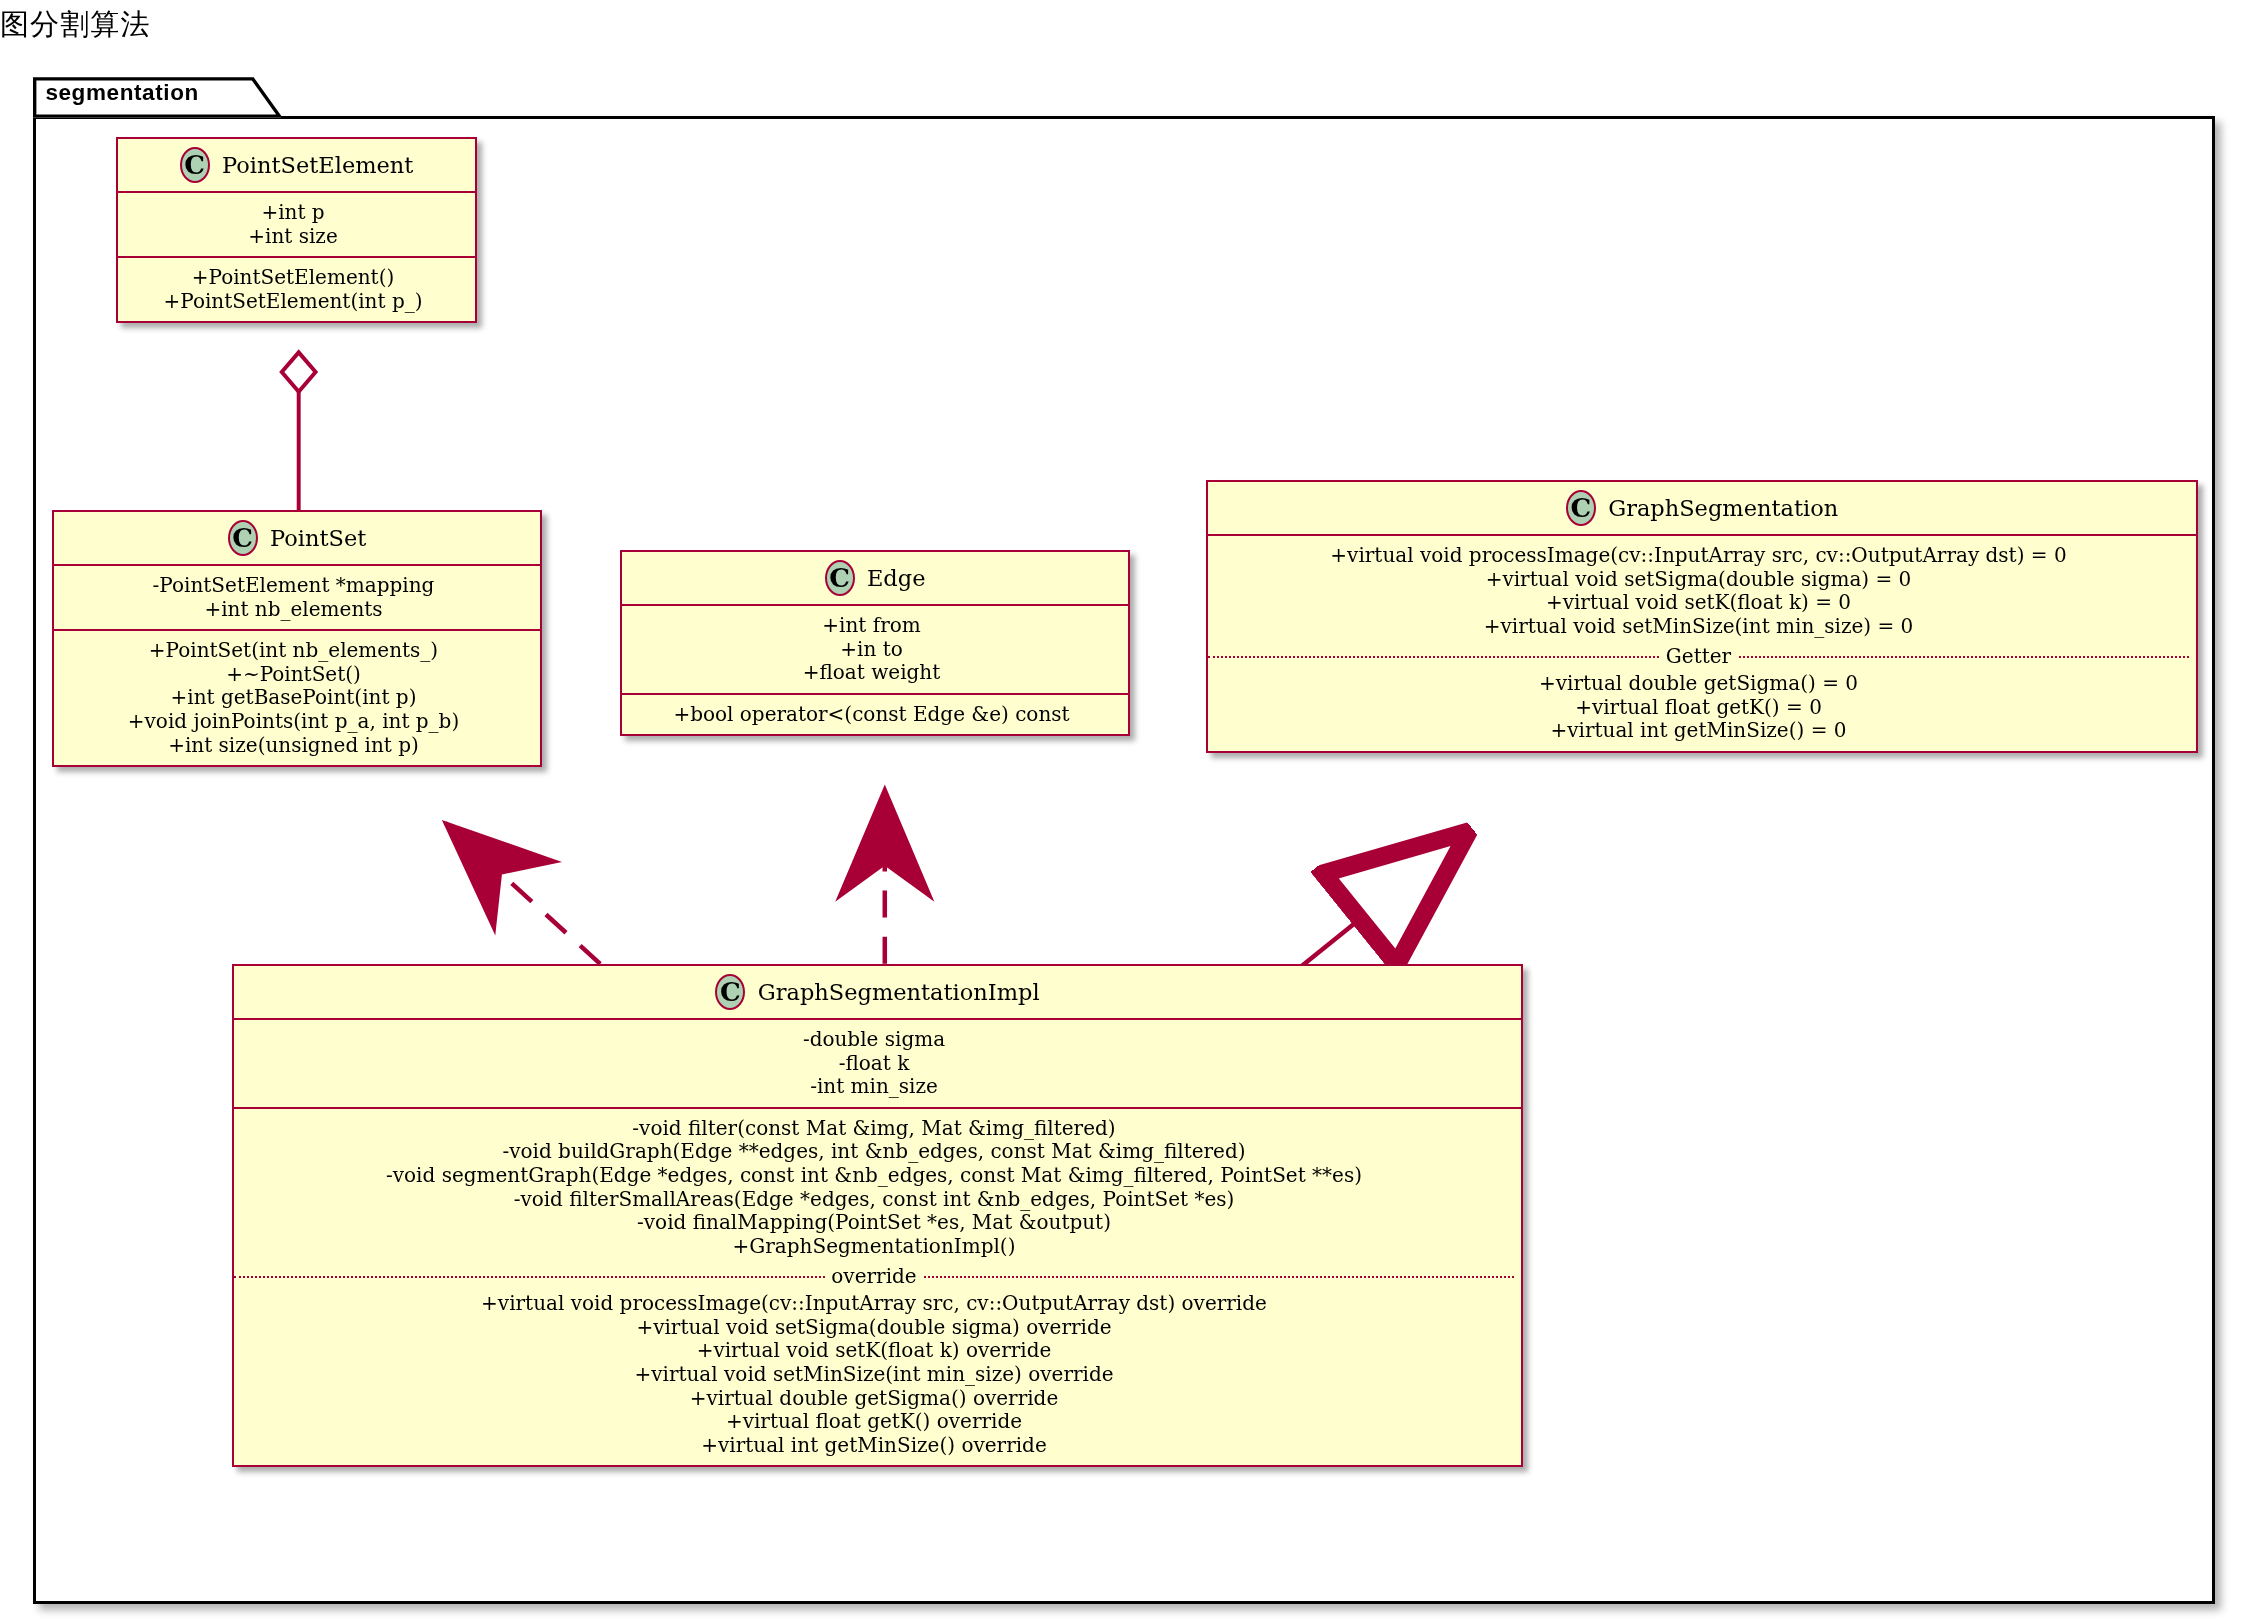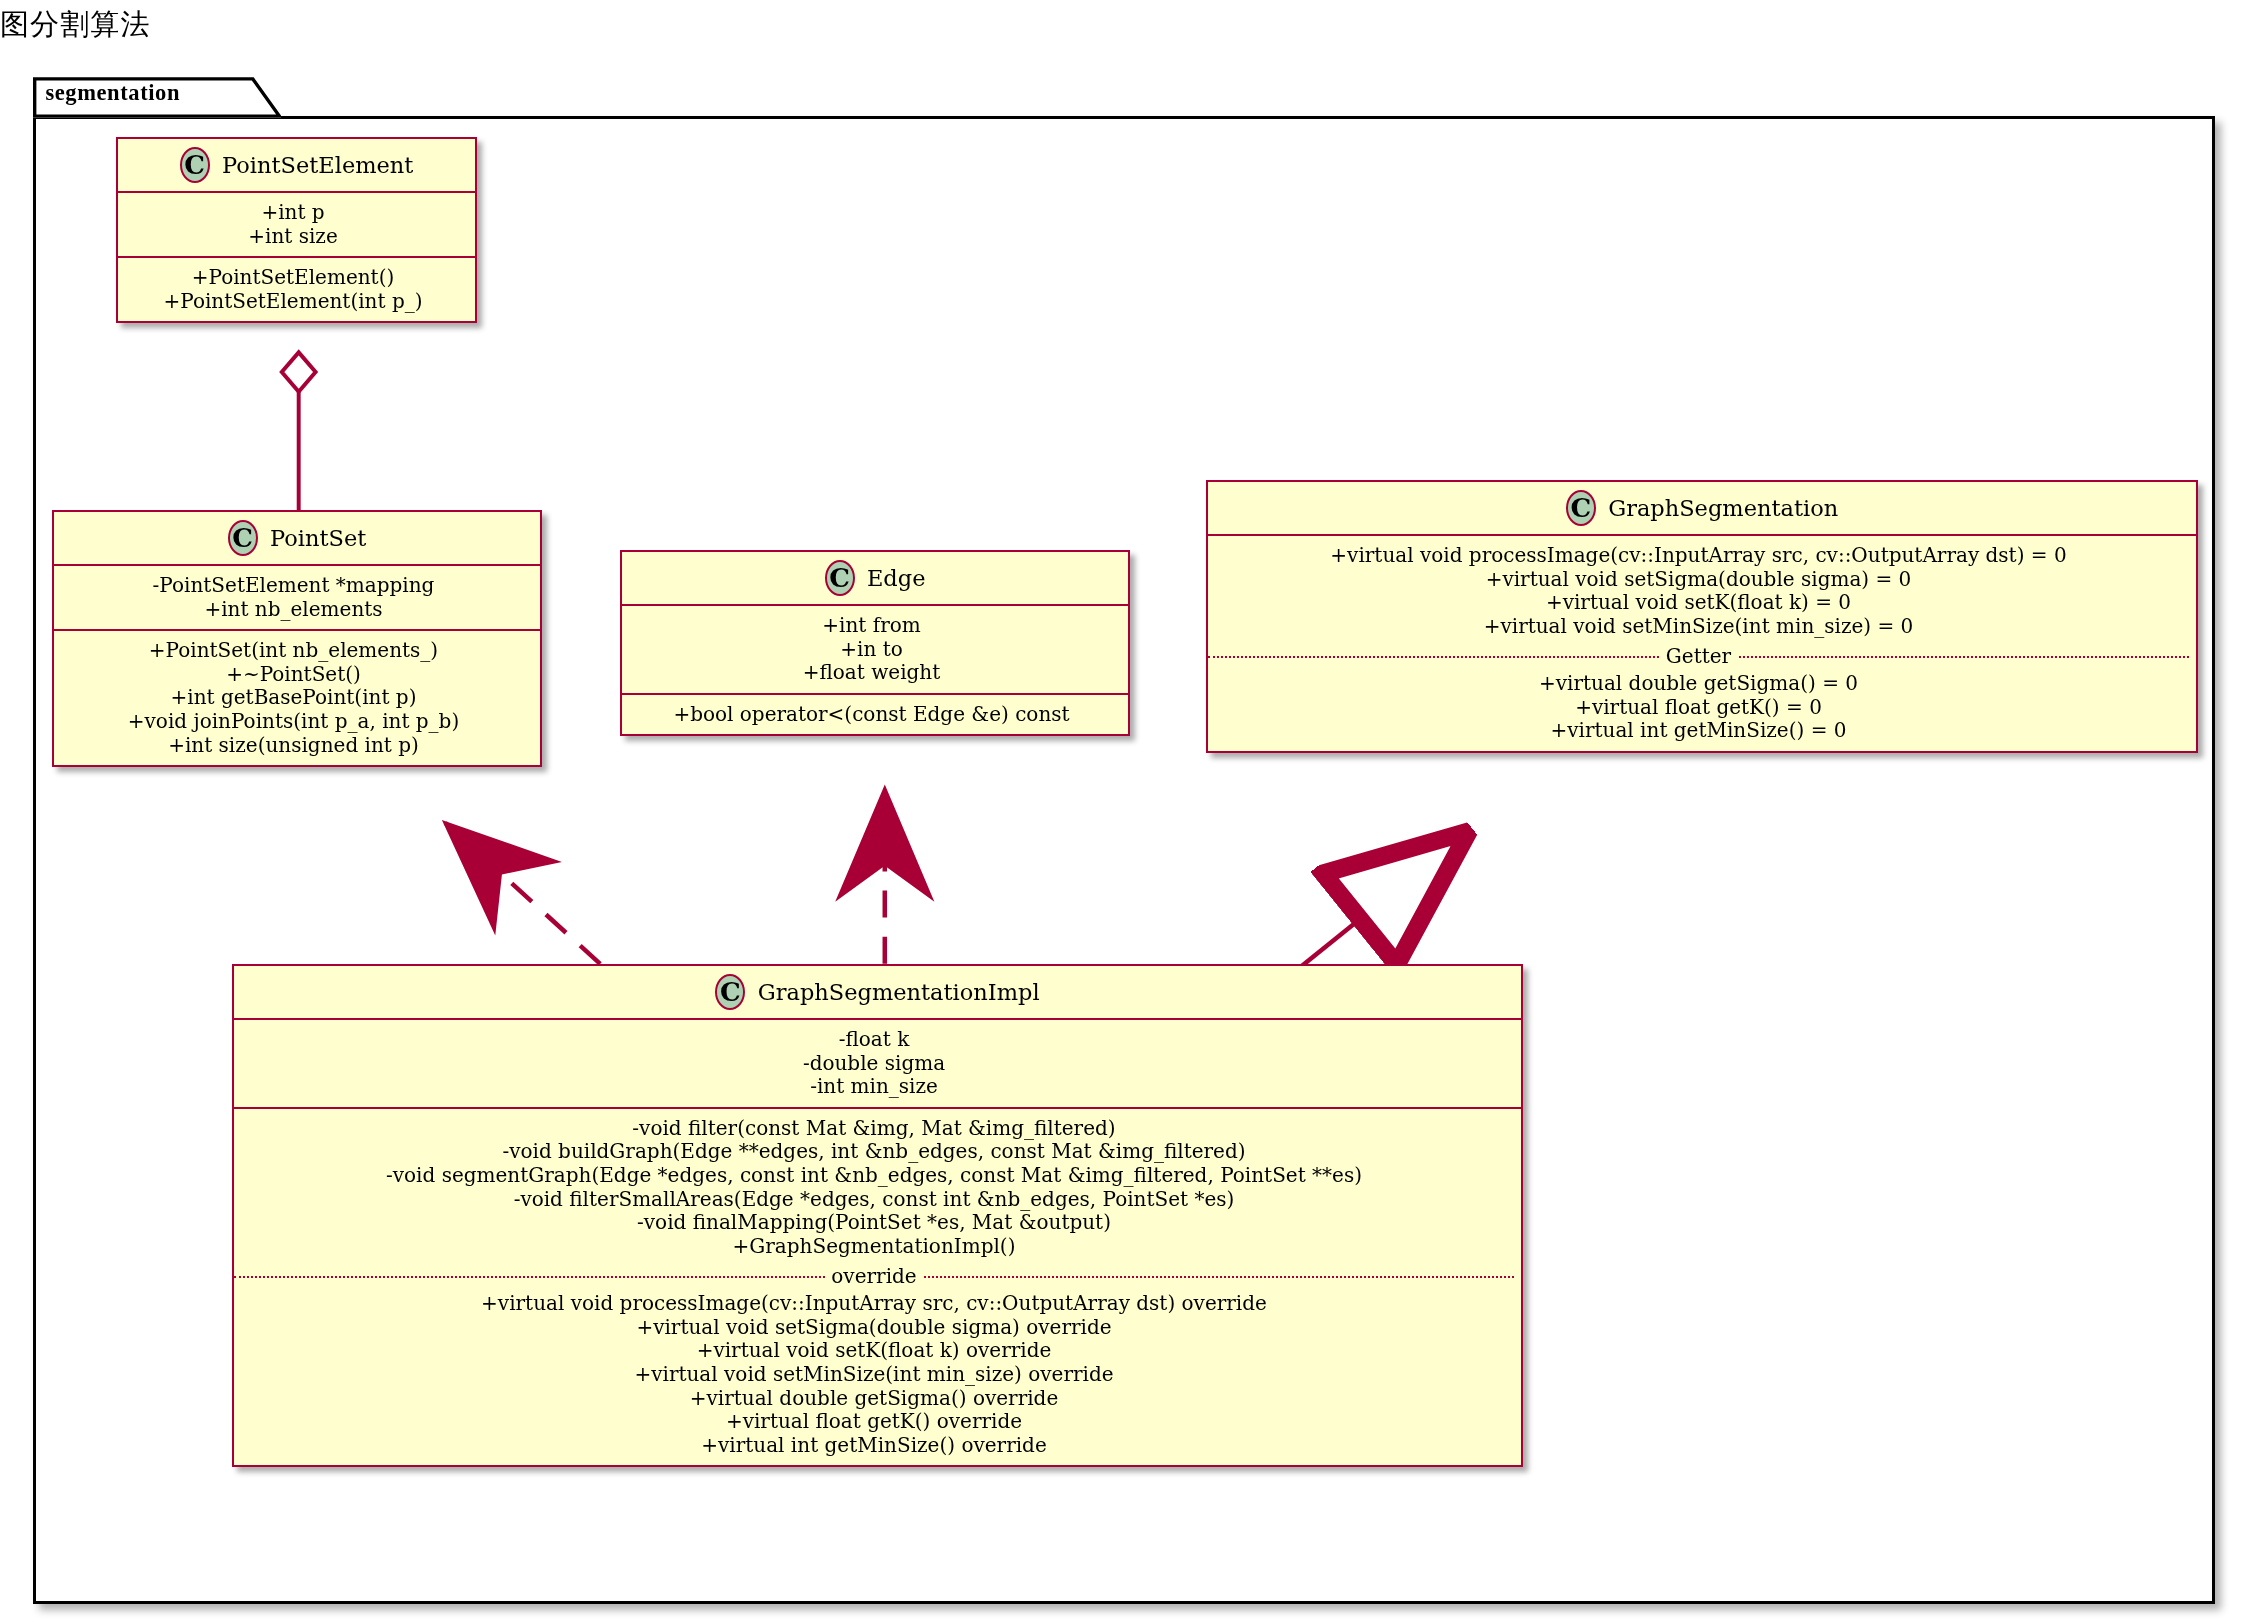--- a/index.html
+++ b/index.html
@@ -50,21 +50,21 @@
     width: 248px;
     height: 41px;
     background: #FFFFFF;
     z-index: 5;
   }
   .package-tab svg { display: block; }
   .package-tab-label {
     position: absolute;
     left: 12.4px;
     top: 3.4px;
-    font-family: Liberation Serif, serif;
+    font-family: Liberation Sans, sans-serif;
     font-weight: bold;
     font-size: 22.5px;
     color: #000000;
     letter-spacing: 0.6px;
     white-space: nowrap;
   }
 
   
   .uml-class {
     position: absolute;
@@ -275,22 +275,22 @@
       <div class="member">+virtual int getMinSize() = 0</div>
     </div>
   </div>
 
   <div class="uml-class" style="left:232px; top:964px; width:1291px;">
     <div class="class-header">
       <div class="class-icon">C</div>
       <div class="class-name">GraphSegmentationImpl</div>
     </div>
     <div class="compartment">
+      <div class="member">-double sigma</div>
       <div class="member">-float k</div>
-      <div class="member">-double sigma</div>
       <div class="member">-int min_size</div>
     </div>
     <div class="compartment">
       <div class="member">-void filter(const Mat &amp;img, Mat &amp;img_filtered)</div>
       <div class="member">-void buildGraph(Edge **edges, int &amp;nb_edges, const Mat &amp;img_filtered)</div>
       <div class="member">-void segmentGraph(Edge *edges, const int &amp;nb_edges, const Mat &amp;img_filtered, PointSet **es)</div>
       <div class="member">-void filterSmallAreas(Edge *edges, const int &amp;nb_edges, PointSet *es)</div>
       <div class="member">-void finalMapping(PointSet *es, Mat &amp;output)</div>
 
 

